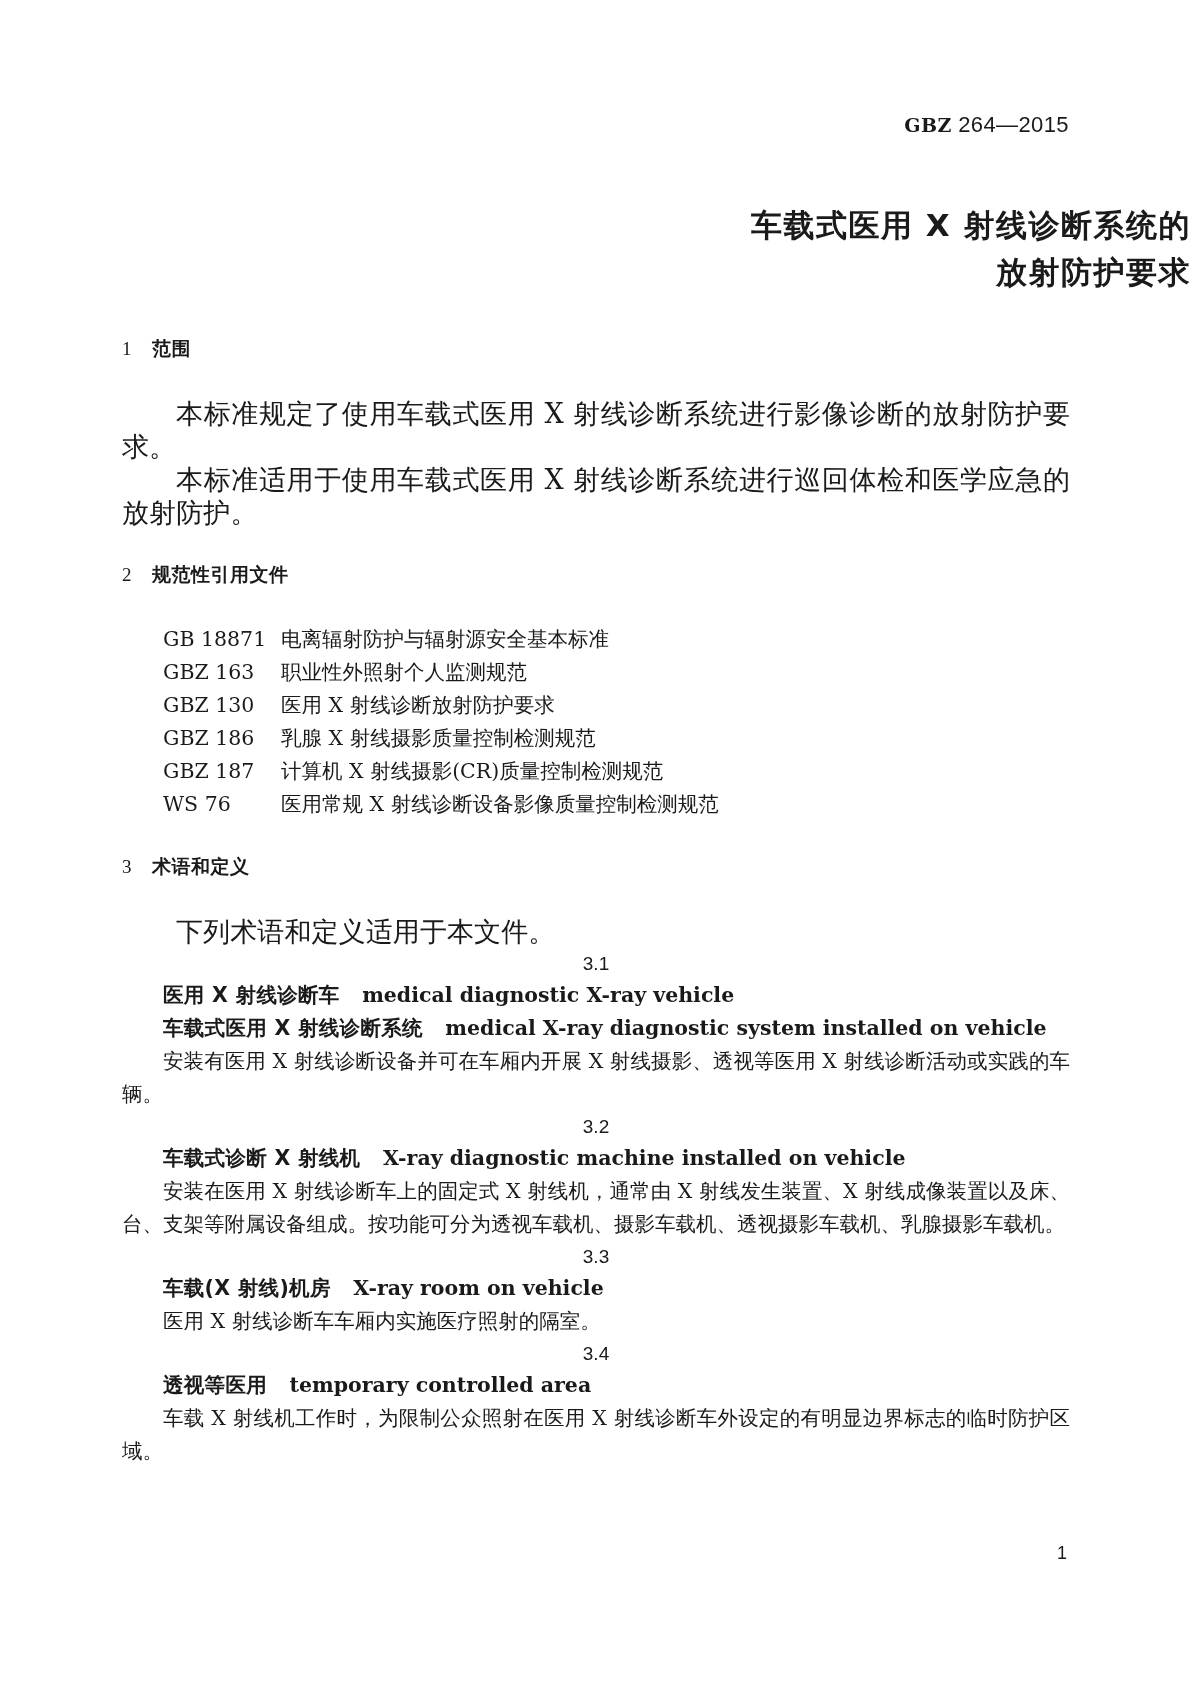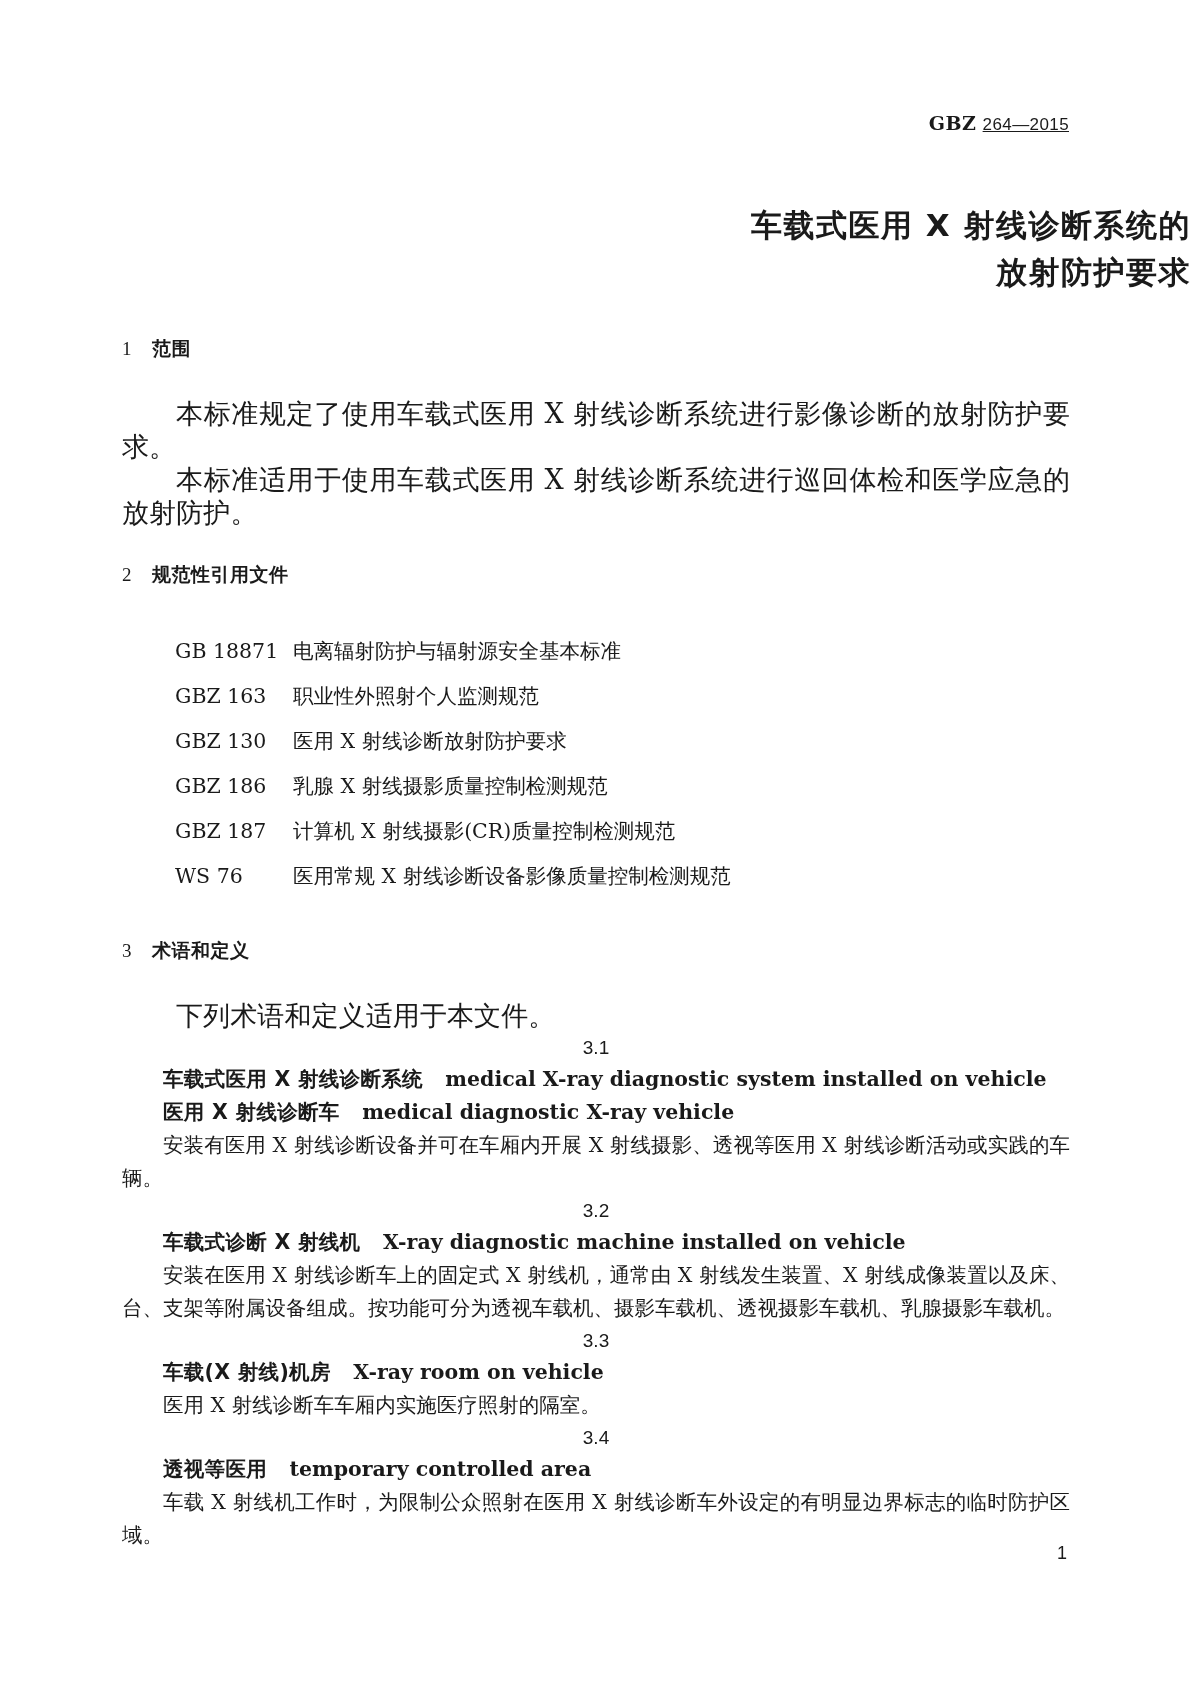--- a/index.html
+++ b/index.html
@@ -30,23 +30,22 @@
     letter-spacing: 0.4px;
     white-space: nowrap;
   }
   .running-header .std-code {
     font-family: "DejaVu Serif", "Liberation Serif", serif;
     font-weight: bold;
     font-size: 19px;
   }
   .running-header .std-num {
     font-family: "Liberation Sans", sans-serif;
-    font-size: 17px;
+    font-size: 22px;
     font-weight: normal;
-    text-decoration: underline;
   }
 
   
   .doc-title {
     position: absolute;
     top: 202px;
     left: 0;
     width: 100%;
     text-align: right;
     font-family: "DejaVu Sans", "Liberation Sans", sans-serif;
@@ -90,21 +89,21 @@
     text-justify: inter-ideograph;
     margin: 0;
     letter-spacing: 0.1px;
   }
   .para.indent { text-indent: 2em; }
 
   
   .ref-line {
     font-size: 20.5px;
     line-height: 33px;
-    margin: 12px;
+    margin: 0;
     padding-left: 2em;
     white-space: nowrap;
   }
   .ref-line .ref-id {
     display: inline-block;
     min-width: 118px;
     font-family: "DejaVu Serif", "Liberation Serif", serif;
   }
 
   
@@ -201,25 +200,25 @@
 
     <div class="spacer-before-head"></div>
     <p class="clause-head">
       <span class="num">3</span><span>术语和定义</span>
     </p>
     <div class="spacer-after-head"></div>
     <p class="para indent">下列术语和定义适用于本文件。</p>
 
     <p class="term-num">3.1</p>
     <p class="term-line">
+      <span class="cn">医用 X 射线诊断车</span><span class="en">medical diagnostic X-ray vehicle</span>
+    </p>
+    <p class="term-line">
       <span class="cn">车载式医用 X 射线诊断系统</span><span class="en">medical X-ray diagnostic system installed on vehicle</span>
     </p>
-    <p class="term-line">
-      <span class="cn">医用 X 射线诊断车</span><span class="en">medical diagnostic X-ray vehicle</span>
-    </p>
     <p class="term-def">安装有医用 X 射线诊断设备并可在车厢内开展 X 射线摄影、透视等医用 X 射线诊断活动或实践的车辆。</p>
 
     <p class="term-num">3.2</p>
     <p class="term-line">
       <span class="cn">车载式诊断 X 射线机</span><span class="en">X-ray diagnostic machine installed on vehicle</span>
     </p>
     <p class="term-def">安装在医用 X 射线诊断车上的固定式 X 射线机，通常由 X 射线发生装置、X 射线成像装置以及床、台、支架等附属设备组成。按功能可分为透视车载机、摄影车载机、透视摄影车载机、乳腺摄影车载机。</p>
 
     <p class="term-num">3.3</p>
     <p class="term-line">

